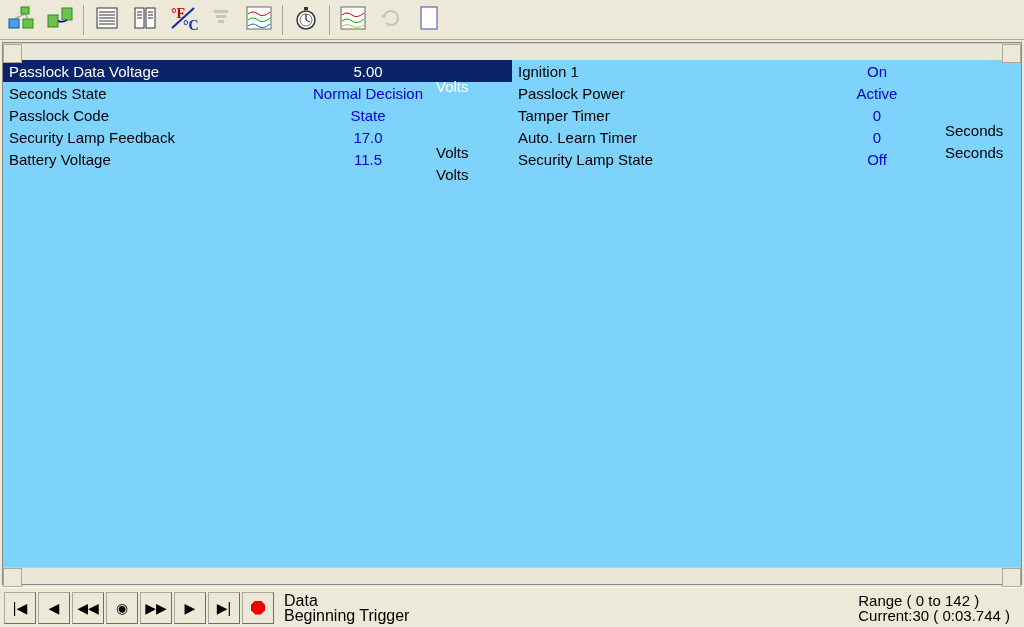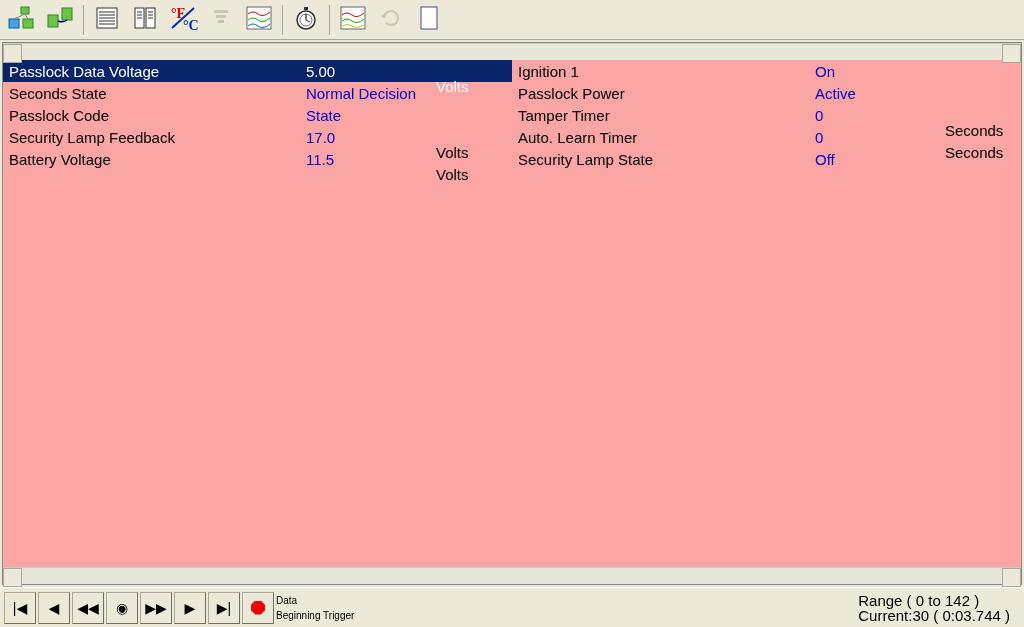--- a/index.html
+++ b/index.html
@@ -36,21 +36,21 @@
   .tool-btn.disabled { opacity: 0.45; cursor: default; }
   .tool-divider {
     width:1px; height:30px; background:#aca899; margin:0 3px;
   }
   .ico { display:inline-block; }
   
   .content-wrap {
     flex: 1;
     margin: 2px;
     border: 1px solid #888;
-    background: #fca5a5;
+    background: #7dd3fc;
     display: flex;
     flex-direction: column;
     position: relative;
   }
   .scrollbar-h {
     height:17px;
     background: #e9e7da;
     border-top:1px solid #ccc;
     position:relative;
   }
@@ -79,21 +79,21 @@
     height:22px;
     padding:0 6px;
   }
   .row.sel {
     background:#0a246a;
     color:#fff;
   }
   .row .name { flex:1; }
   .row .val {
     width:130px;
-    text-align:left;
+    text-align:center;
     color:#0000cc;
     padding-right:6px;
   }
   .row.sel .val { color:#fff; }
   .row .unit { width:70px; text-align:left;margin-top:31px; }
   
   .playbar {
     height:40px;
     background:#ece9d8;
     border-top:1px solid #fff;
@@ -113,21 +113,22 @@
     font-family: "Segoe UI Symbol","Arial",sans-serif;
     font-size:14px;
     color:#000;
   }
   .play-btn.rec .dot {
     width:14px; height:14px;
     background:#e00;
     clip-path: polygon(30% 0,70% 0,100% 30%,100% 70%,70% 100%,30% 100%,0 70%,0 30%);
   }
   .status-col {
-    font-size:10px;
+    margin-left:8px;
+    font-size:16px;
     line-height:15px;
   }
   .range-col {
     margin-left:auto;
     font-size:15px;
     line-height:15px;
     text-align:left;
     padding-right:10px;
   }
   .range-col .r2 { display:flex; }

